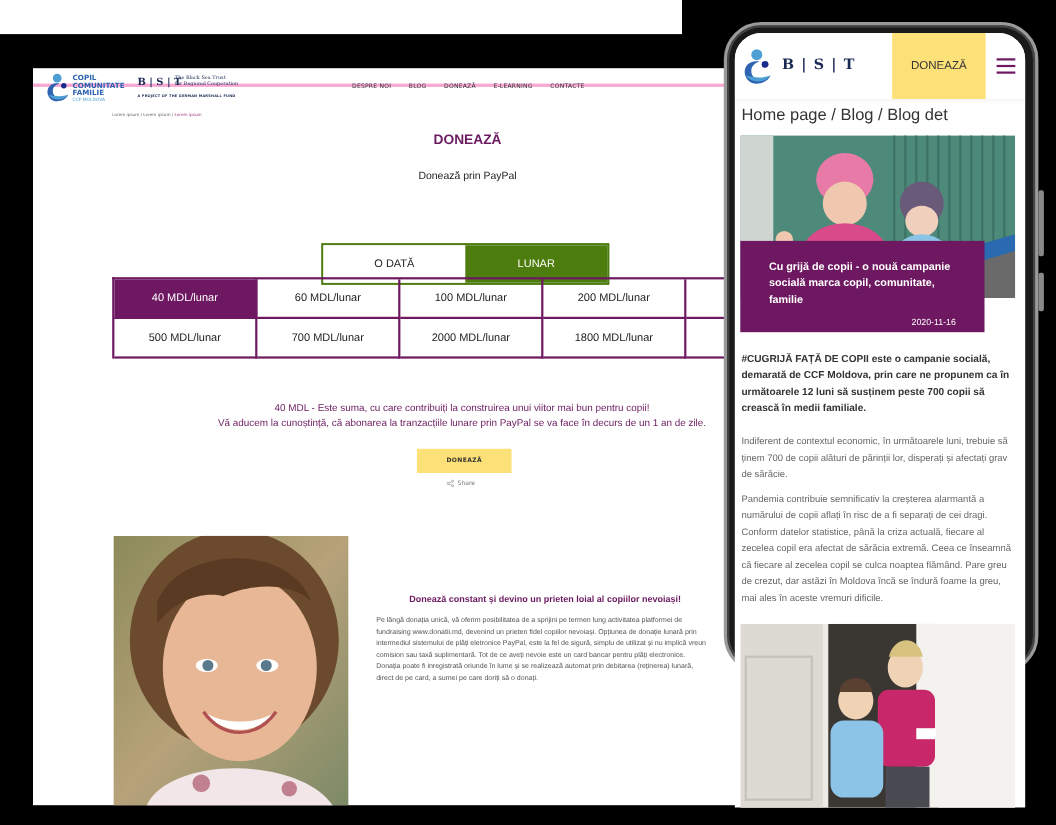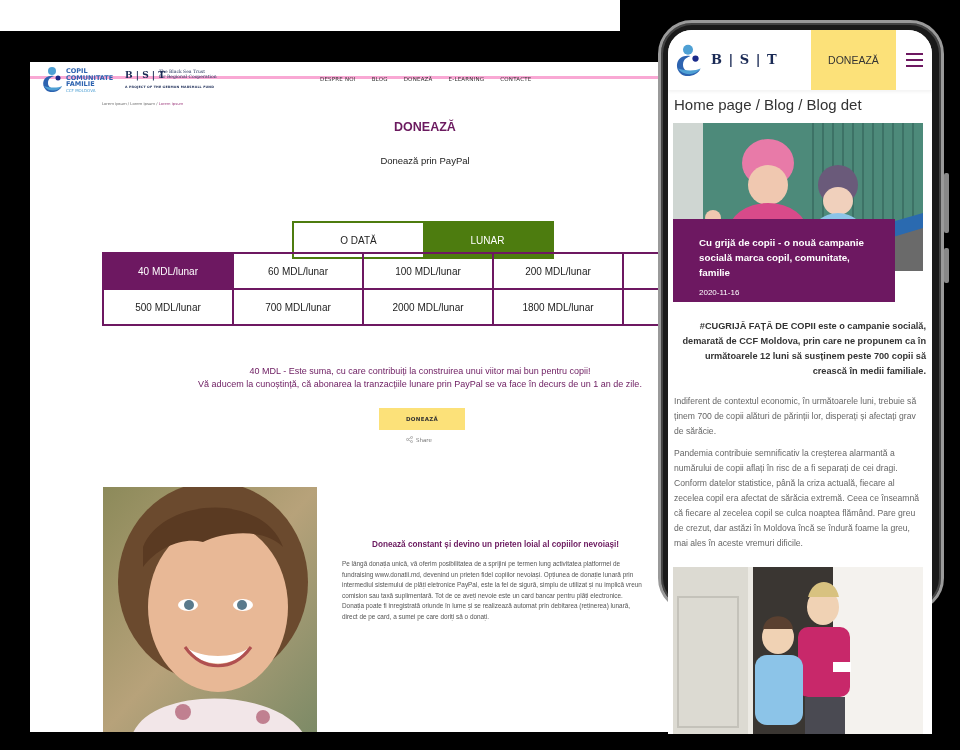--- a/index.html
+++ b/index.html
@@ -56,22 +56,22 @@
   .m-logo { position: absolute; left: 5px; top: 10px; width: 30px; height: 42px; }
   .m-bst { position: absolute; left: 43px; top: 22px; font-family: "DejaVu Serif", serif; font-weight: bold; font-size: 13px; color: #1a2a55; letter-spacing: 1px; }
   .m-donate { position: absolute; left: 143px; top: 0; width: 85px; height: 60px; background: #fce179; display: flex; align-items: center; justify-content: center; font-family: "Liberation Sans", sans-serif; font-size: 10.5px; color: #333; }
   .m-menu { position: absolute; left: 238px; top: 23px; width: 17px; height: 14px; display: flex; flex-direction: column; justify-content: space-between; }
   .m-menu span { display: block; height: 2px; background: #6d1861; }
   .m-crumb { position: absolute; left: 6px; top: 66px; font-family: "Liberation Sans", sans-serif; font-size: 15px; color: #333; }
   .m-hero { position: absolute; left: 5px; top: 93px; width: 250px; height: 148px; overflow: hidden; }
   .m-hero svg { width: 100%; height: 100%; display: block; }
   .m-card { position: absolute; left: 5px; top: 189px; width: 222px; height: 83px; background: #6d1861; padding: 16px 26px; }
   .m-card-title { font-family: "Liberation Sans", sans-serif; font-size: 9.8px; line-height: 15px; color: #fff; font-weight: bold; }
-  .m-card-date { font-family: "Liberation Sans", sans-serif; font-size: 8px; color: #fff; margin-top: 8px; }
-  .m-lead { position: absolute; left: 6px; top: 289px; width: 252px; font-family: "Liberation Sans", sans-serif; font-weight: bold; font-size: 9.2px; line-height: 15px; color: #333; text-align: right; }
+  .m-card-date { font-family: "Liberation Sans", sans-serif; font-size: 8px; color: #fff; margin-top: 8px; text-align: right; }
+  .m-lead { position: absolute; left: 6px; top: 289px; width: 252px; font-family: "Liberation Sans", sans-serif; font-weight: bold; font-size: 9.2px; line-height: 15px; color: #333; }
   .m-p { position: absolute; left: 6px; width: 252px; font-family: "Liberation Sans", sans-serif; font-size: 8.6px; line-height: 15px; color: #666; }
   .m-img2 { position: absolute; left: 5px; top: 537px; width: 250px; height: 170px; overflow: hidden; }
   .m-img2 svg { width: 100%; height: 100%; display: block; }
 </style>
 </head>
 <body>
 
 <div class="top-white"></div>
 
 <div class="desktop">

